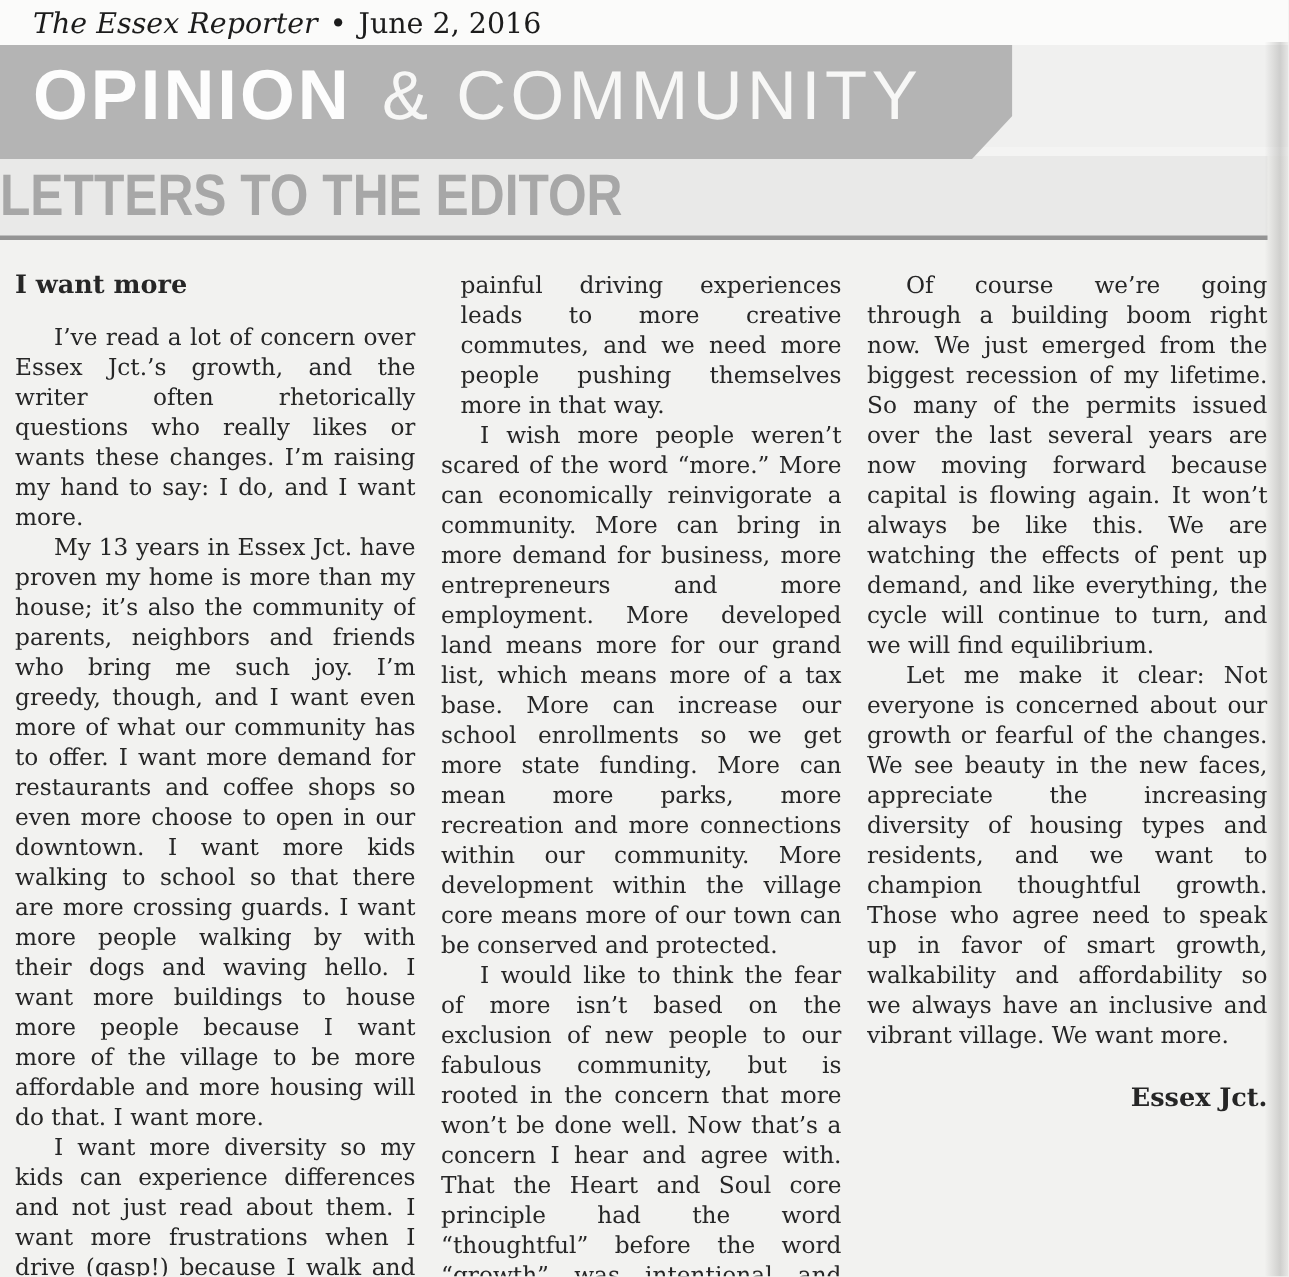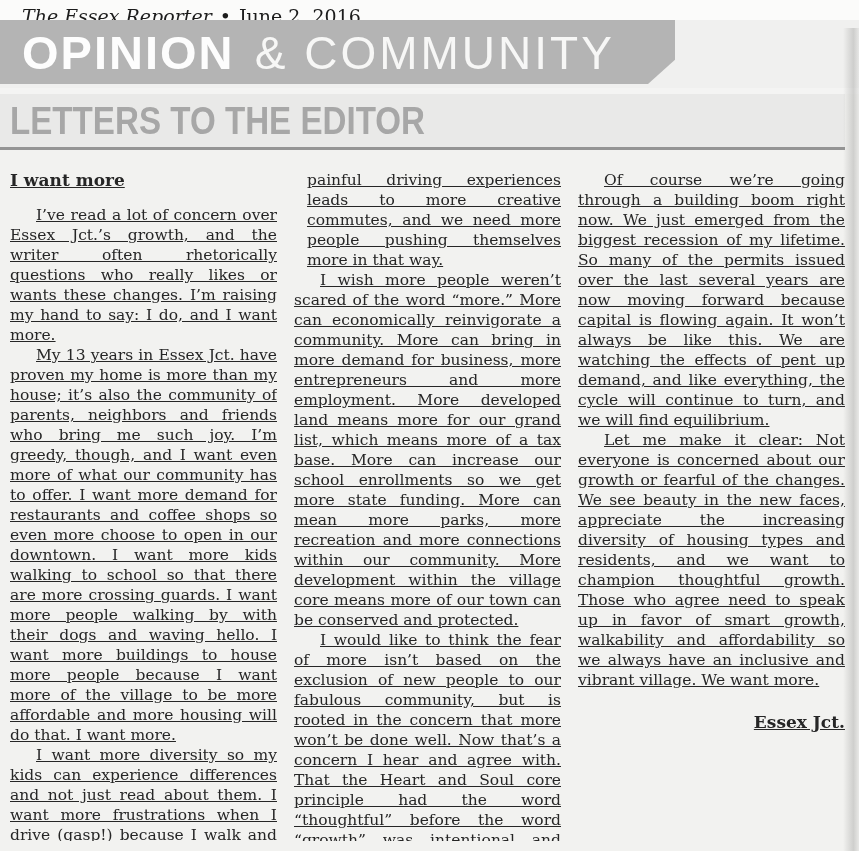--- a/index.html
+++ b/index.html
@@ -15,56 +15,56 @@
   }
   *{box-sizing:border-box;margin:0;padding:0;}
   html,body{width:859px;height:851px;}
   body{
     background:var(--c-content_bg);
     font-family:"DejaVu Serif", serif;
     overflow:hidden;
     position:relative;
   }
   .masthead{
-    height:20px;
+    height:30px;
     background:var(--c-page_bg);
     padding:5px 0 0 22px;
     font-size:19px;
     color:var(--c-masthead_ink);
     white-space:nowrap;
   }
   .mast-title{font-style:italic;}
   .mast-sep{font-style:normal;margin:0 8px;}
   .mast-date{font-style:normal;}
   .banner-row{
     height:68px;
     background:#f0f0ef;
     position:relative;
   }
   .banner{
     position:absolute;left:0;top:0;
-    width:675px;height:64px;
+    width:675px;height:76px;
     background:var(--c-banner_bg);
     clip-path:polygon(0 0,100% 0,100% 62%,calc(100% - 27px) 100%,0 100%);
     line-height:66px;
     padding-left:22px;
     white-space:nowrap;
     font-family:"Liberation Sans", sans-serif;
     color:var(--c-banner_text);
   }
   .banner-bold{font-weight:bold;font-size:47px;letter-spacing:2px;}
   .banner-light{font-weight:normal;font-size:46px;letter-spacing:3px;color:#f7f7f6;}
   .gap-strip{height:6px;background:#f4f4f3;}
   .letters-band{
     height:56px;
     width:845px;
     background:var(--c-band_bg);
     border-bottom:3px solid var(--c-rule);
     line-height:54px;
-    padding-left:10px;
+    padding-left:0;
     white-space:nowrap;
   }
   .letters-band .band-text{
     display:inline-block;
     transform:scaleX(0.85);
     transform-origin:left center;
     font-family:"Liberation Sans", sans-serif;
     font-weight:bold;
     font-size:39px;
     letter-spacing:0px;
@@ -80,21 +80,20 @@
   .col{
     width:267px;
     flex:0 0 267px;
     color:var(--c-ink);
     font-size:15.5px;
     line-height:20px;
     text-align:justify;
     hyphens:auto;
     -webkit-hyphens:auto;
     overflow:hidden;
-    text-decoration:underline;
   }
   .col h3{
     font-size:17px;
     font-weight:bold;
     margin:0 0 15px 0;
     text-align:left;
   }
   .col p{text-indent:26px;}
   .col p.cont{text-indent:0;margin-left:13px;}
   .signature{

